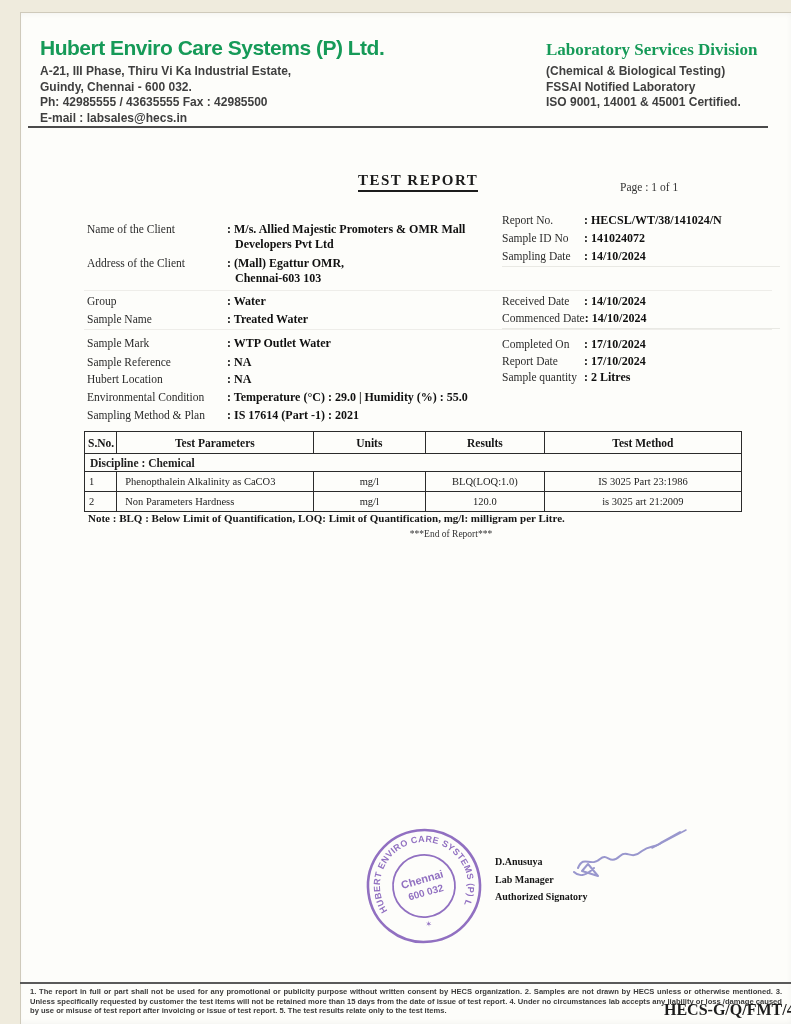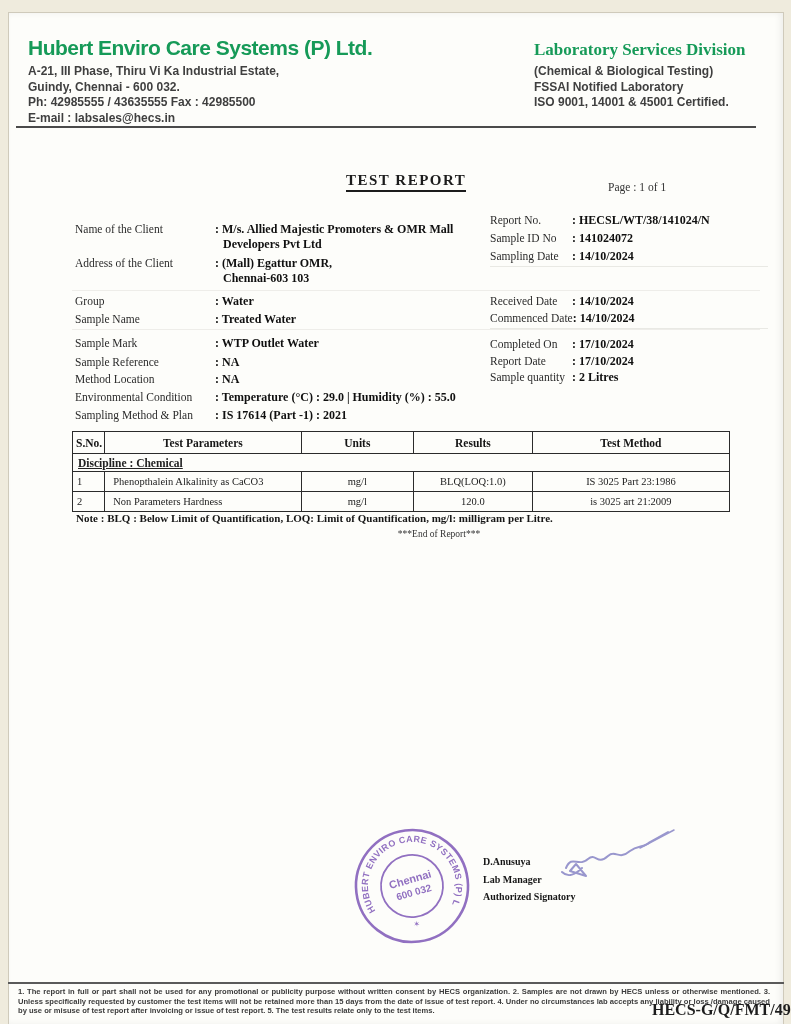--- a/index.html
+++ b/index.html
@@ -3,21 +3,21 @@
 <meta charset="utf-8">
 <style>
   * { margin:0; padding:0; box-sizing:border-box; }
   html,body { width:791px; height:1024px; }
   body {
     font-family:"Liberation Serif", serif;
     background:#efebdd;
     position:relative;
     overflow:hidden;
   }
-  .page { position:absolute; left:0; top:0; width:761px; height:1024px; }
+  .page { position:absolute; left:12px; top:0; width:761px; height:1024px; }
   .paper {
     position:absolute; left:8px; top:12px; width:776px; height:1012px;
     background:#fdfdfa;
     border:1px solid #cfcabb;
     border-bottom:none;
     box-shadow:inset -3px 0 6px rgba(0,0,0,0.06);
   }
 
   
   .hdr-left { position:absolute; left:28px; top:36px; width:470px; }
@@ -65,21 +65,21 @@
 
   
   .results { position:absolute; left:72px; top:431px; width:658px; border-collapse:collapse; }
   .results th, .results td { border:1.2px solid #2b2b2b; }
   .results th {
     font-size:11.5px; font-weight:bold; color:#161616;
     padding:3px 2px; text-align:center; height:22px;
   }
   .results th.sno { text-align:left; padding-left:3px; }
   .results td.disc {
-    font-size:11.5px; font-weight:bold; text-align:left; padding:2px 5px; height:18px;text-decoration:underline;
+    font-size:11.5px; font-weight:bold; text-align:left; padding:2px 5px; height:18px;
   }
   .results td { font-size:10.5px; color:#222; text-align:center; height:20px; padding:1px 2px; }
   .results td.param { text-align:left; padding-left:8px; }
   .results td.snoc  { text-align:left; padding-left:4px; }
 
   .note-line { position:absolute; left:76px; top:512px; font-size:11px; font-weight:bold; color:#161616; white-space:nowrap; }
   .end-line  { position:absolute; left:110px; top:529px; width:658px; text-align:center; font-size:9.5px; color:#333; }
 
   
   .stamp { position:absolute; left:350px; top:824px; width:124px; height:124px; opacity:0.82; transform:rotate(-7deg); }
@@ -145,21 +145,21 @@
     </div>
     <div class="irow" style="margin-top:9px">
       <span class="lbl">Sample Mark</span>
       <span class="val">: WTP Outlet Water</span>
     </div>
     <div class="irow" style="margin-top:4px">
       <span class="lbl">Sample Reference</span>
       <span class="val">: NA</span>
     </div>
     <div class="irow" style="margin-top:2px">
-      <span class="lbl">Method Location</span>
+      <span class="lbl">Hubert Location</span>
       <span class="val">: NA</span>
     </div>
     <div class="irow" style="margin-top:3px">
       <span class="lbl">Environmental Condition</span>
       <span class="val" style="white-space:nowrap">: Temperature (°C) :  29.0    |   Humidity (%) : 55.0</span>
     </div>
     <div class="irow" style="margin-top:3px">
       <span class="lbl">Sampling Method &amp; Plan</span>
       <span class="val">: IS 17614 (Part -1) : 2021</span>
     </div>

